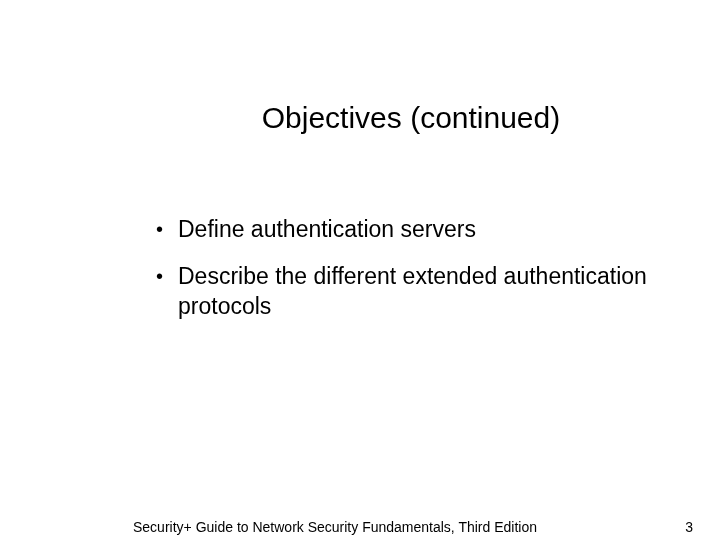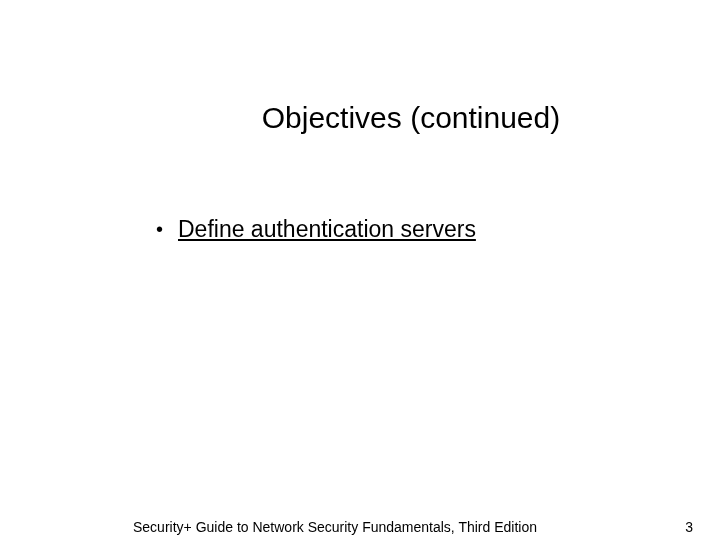--- a/index.html
+++ b/index.html
@@ -29,21 +29,20 @@
     }
     .bullets {
       list-style: none;
       font-size: 23px;
       line-height: 1.3;
     }
     .bullets li {
       position: relative;
       padding-left: 36px;
       margin-bottom: 4px;
-      text-decoration: underline;
     }
     .bullets li::before {
       content: "•";
       position: absolute;
       left: 14px;
       top: 0;
       font-size: 20px;
       line-height: 1.4;
     }
     .footer {
@@ -63,20 +62,21 @@
   </style>
 </head>
 <body>
 
 <div class="slide">
   <h1 class="title">Objectives (continued)</h1>
 
   <div class="content">
     <ul class="bullets">
       <li>Define authentication servers</li>
+      <li>Describe the different extended authentication protocols</li>
     </ul>
   </div>
 
   <div class="footer">
     <span class="footer-left">Security+ Guide to Network Security Fundamentals, Third Edition</span>
     <span class="footer-right">3</span>
   </div>
 </div>
 
 </body></html>

